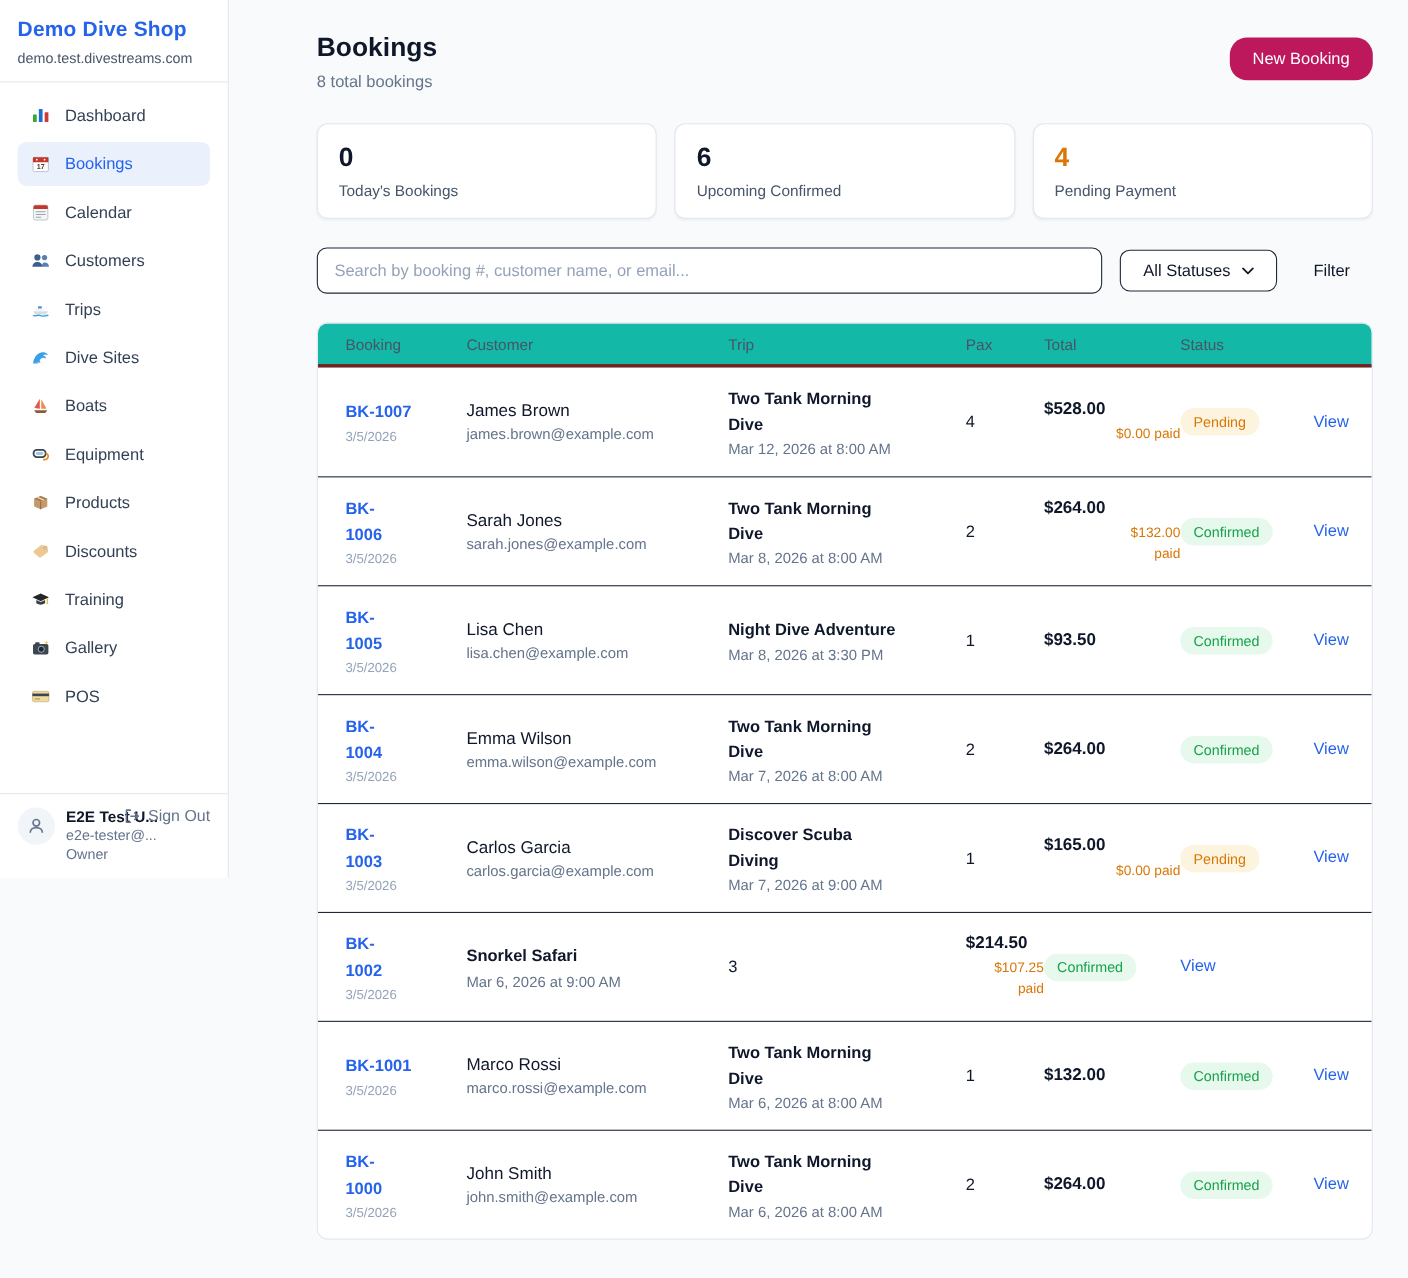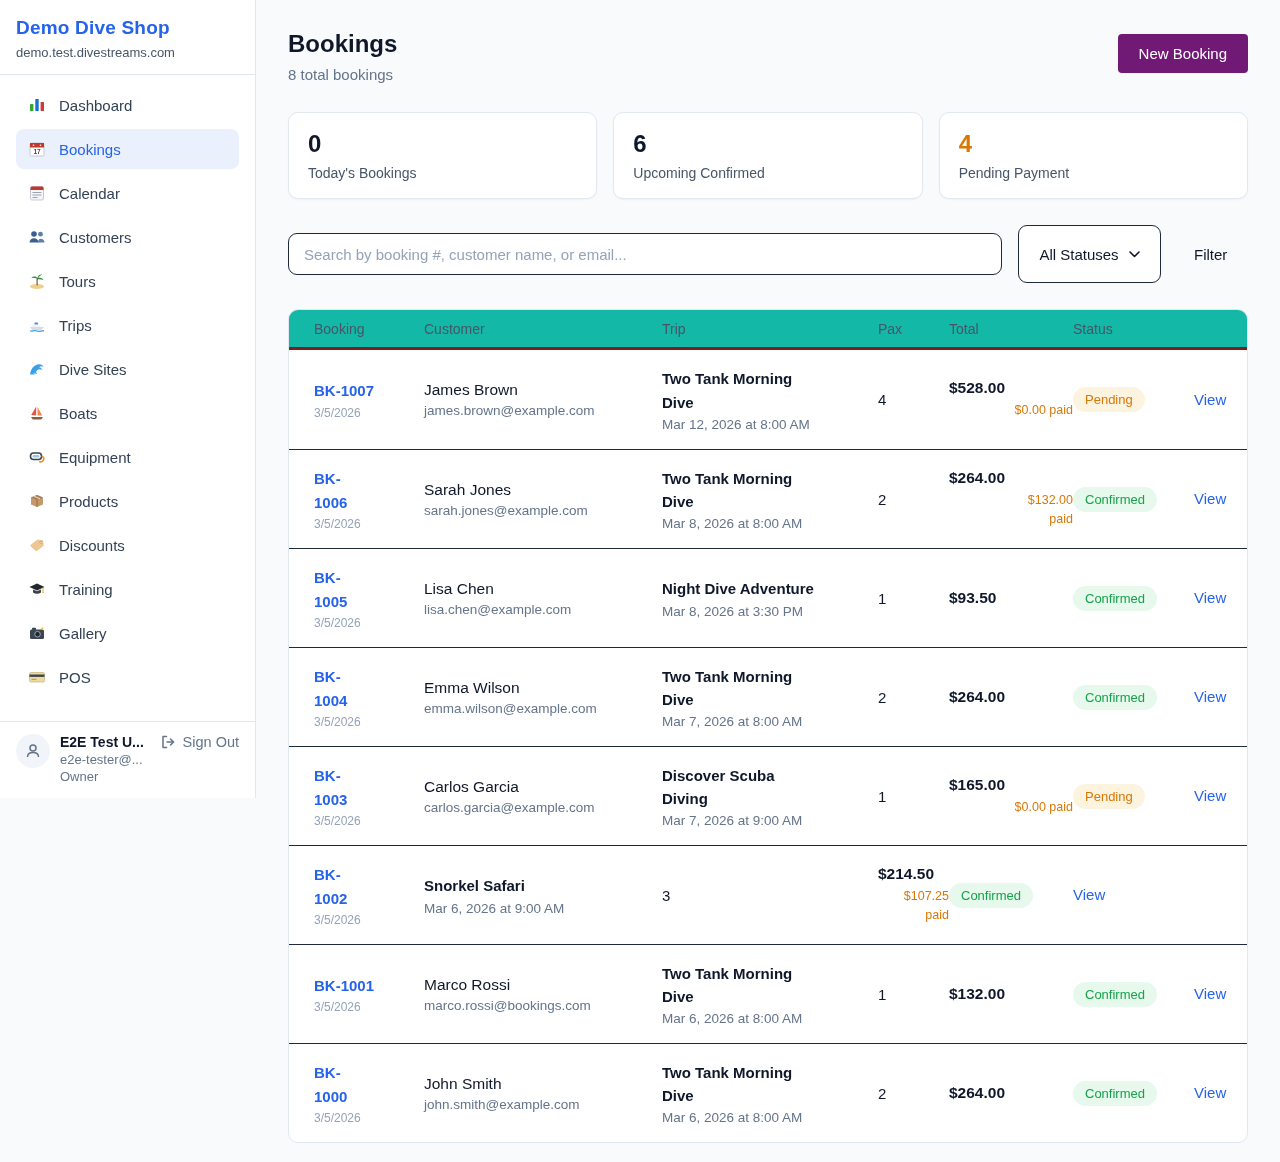--- a/index.html
+++ b/index.html
@@ -7,21 +7,21 @@
   body {
     font-family: "Liberation Sans", sans-serif;
     background: #f8fafc;
     color: #0f172a;
     position: relative;
   }
 
   
   .sidebar {
     position: absolute; left:0; top:0;
-    width: 256px; height: 798px;
+    width: 208px; height: 798px;
     background: #ffffff;
     border-right: 1px solid #e2e8f0;
     display: flex; flex-direction: column;
   }
   .brand { padding: 17px 16px 14px 16px; border-bottom: 1px solid #e2e8f0; }
   .brand-name { color:#2563eb; font-size:19px; font-weight:700; letter-spacing:.2px; }
   .brand-domain { color:#475569; font-size:13px; margin-top:6px; }
 
   .nav { padding: 10px 16px; flex: 1 1 auto; }
   .nav-item {
@@ -53,44 +53,44 @@
     color:#64748b; font-size:14.5px; cursor:pointer; white-space:nowrap;
     background:none; border:none; font-family:inherit;
   }
 
   
   .main { position:absolute; left:256px; top:0; width:1024px; padding: 30px 32px 32px 32px; }
   .page-head { display:flex; align-items:flex-start; justify-content:space-between; }
   .page-title { font-size:24px; font-weight:700; color:#0f172a; }
   .page-sub { font-size:15px; color:#64748b; margin-top:8px; }
   .btn-primary {
-    background:#701a75; color:#fff; border:none; cursor:pointer;
+    background:#be185d; color:#fff; border:none; cursor:pointer;
     font-family:inherit; font-size:15px; font-weight:500;
-    padding: 11px 21px; border-radius:4px; margin-top:4px;
+    padding: 11px 21px; border-radius:16px; margin-top:4px;
   }
 
   .stats { display:flex; gap:16px; margin-top:29px; }
   .stat-card {
     flex:1; background:#fff; border:1px solid #e2e8f0; border-radius:10px;
     padding: 17px 19px; box-shadow: 0 1px 2px rgba(15,23,42,.04);
   }
   .stat-value { font-size:24px; font-weight:700; color:#0f172a; }
   .stat-value.accent { color:#d97706; }
   .stat-label { font-size:14px; color:#475569; margin-top:7px; }
 
   .controls { display:flex; align-items:center; margin-top:26px; }
   .search-input {
     flex:1; height:42px; max-width:714px;
     border:1px solid #1e293b; border-radius:9px;
     padding: 0 15px; font-size:15px; font-family:inherit;
     color:#0f172a; background:#fff; outline:none;
   }
   .search-input::placeholder { color:#94a3b8; }
   .select-box {
-    margin-left:16px; height:58px; min-width:143px;
+    margin-left:16px; height:38px; min-width:143px;
     border:1px solid #1e293b; border-radius:9px; background:#fff;
     display:flex; align-items:center; justify-content:center; gap:10px;
     padding:0 13px; font-size:15px; color:#0f172a; cursor:pointer;
   }
   .filter-label { margin-left:33px; font-size:15px; font-weight:500; color:#0f172a; cursor:pointer; }
 
   
   .table-card {
     margin-top:26px; background:#fff;
     border:1px solid #e2e8f0; border-radius:10px; overflow:hidden;
@@ -175,30 +175,20 @@
           <svg viewBox="0 0 18 18">
             <circle cx="6" cy="6" r="2.8" fill="#3d5f8f"></circle>
             <path d="M1.5 14.5c0-2.7 2-4.3 4.5-4.3s4.5 1.6 4.5 4.3z" fill="#3d5f8f"></path>
             <circle cx="12.5" cy="6.2" r="2.4" fill="#5b7fae"></circle>
             <path d="M9.8 14.5c.3-2.4 1.3-3.8 2.7-3.8 2.2 0 4 1.4 4 3.8z" fill="#5b7fae"></path>
           </svg>
         </span>
     <span class="nav-label">Customers</span>
   </div>
 
-  <div class="nav-item">
-    <span class="nav-icon">
-          <svg viewBox="0 0 18 18">
-            <ellipse cx="9" cy="14.5" rx="7" ry="2.4" fill="#edcf8e"></ellipse>
-            <path d="M9.2 13.5c-.3-3.5-.4-5.5.3-7.8" stroke="#8d6443" stroke-width="1.3" fill="none"></path>
-            <path d="M9.5 6C7 4 4.7 4.3 3.4 5.8c2-.3 4 .2 6.1 1zm0 0c.6-3 2.6-3.9 4.8-3.5-1.7.8-3.2 2-4.4 3.8zm-.2.2c3-1 5.2 0 6.2 1.8-2-.8-4.2-1-6.4-.5z" fill="#2e8b3a"></path>
-          </svg>
-        </span>
-    <span class="nav-label">Tours</span>
-  </div>
 
   <div class="nav-item">
     <span class="nav-icon">
           <svg viewBox="0 0 18 18">
             <path d="M2 11h14l-2.5 3H4z" fill="#d9dde2"></path>
             <path d="M4.5 8.5h6l2 2.5H3.5z" fill="#f2f4f6"></path>
             <rect x="6.5" y="6.5" width="3.5" height="2" rx="0.5" fill="#4a90d9"></rect>
             <path d="M2 14.8c2 1 4-.8 6 0s4 .8 8-.2" stroke="#3aa0e8" stroke-width="1.2" fill="none"></path>
           </svg>
         </span>
@@ -501,21 +491,21 @@
     <div><a class="view-link">View</a></div>
   </div>
 
   <div class="tgrid trow">
     <div>
       <a class="bk-id">BK-1001</a>
       <div class="bk-date">3/5/2026</div>
     </div>
     <div>
       <div class="cust-name">Marco Rossi</div>
-      <div class="cust-email">marco.rossi@bookings.com</div>
+      <div class="cust-email">marco.rossi@example.com</div>
     </div>
     <div>
       <div class="trip-name">Two Tank Morning
 Dive</div>
       <div class="trip-time">Mar 6, 2026 at 8:00 AM</div>
     </div>
     <div class="pax">1</div>
     <div>
       <div class="total-amt">$132.00</div>
 

